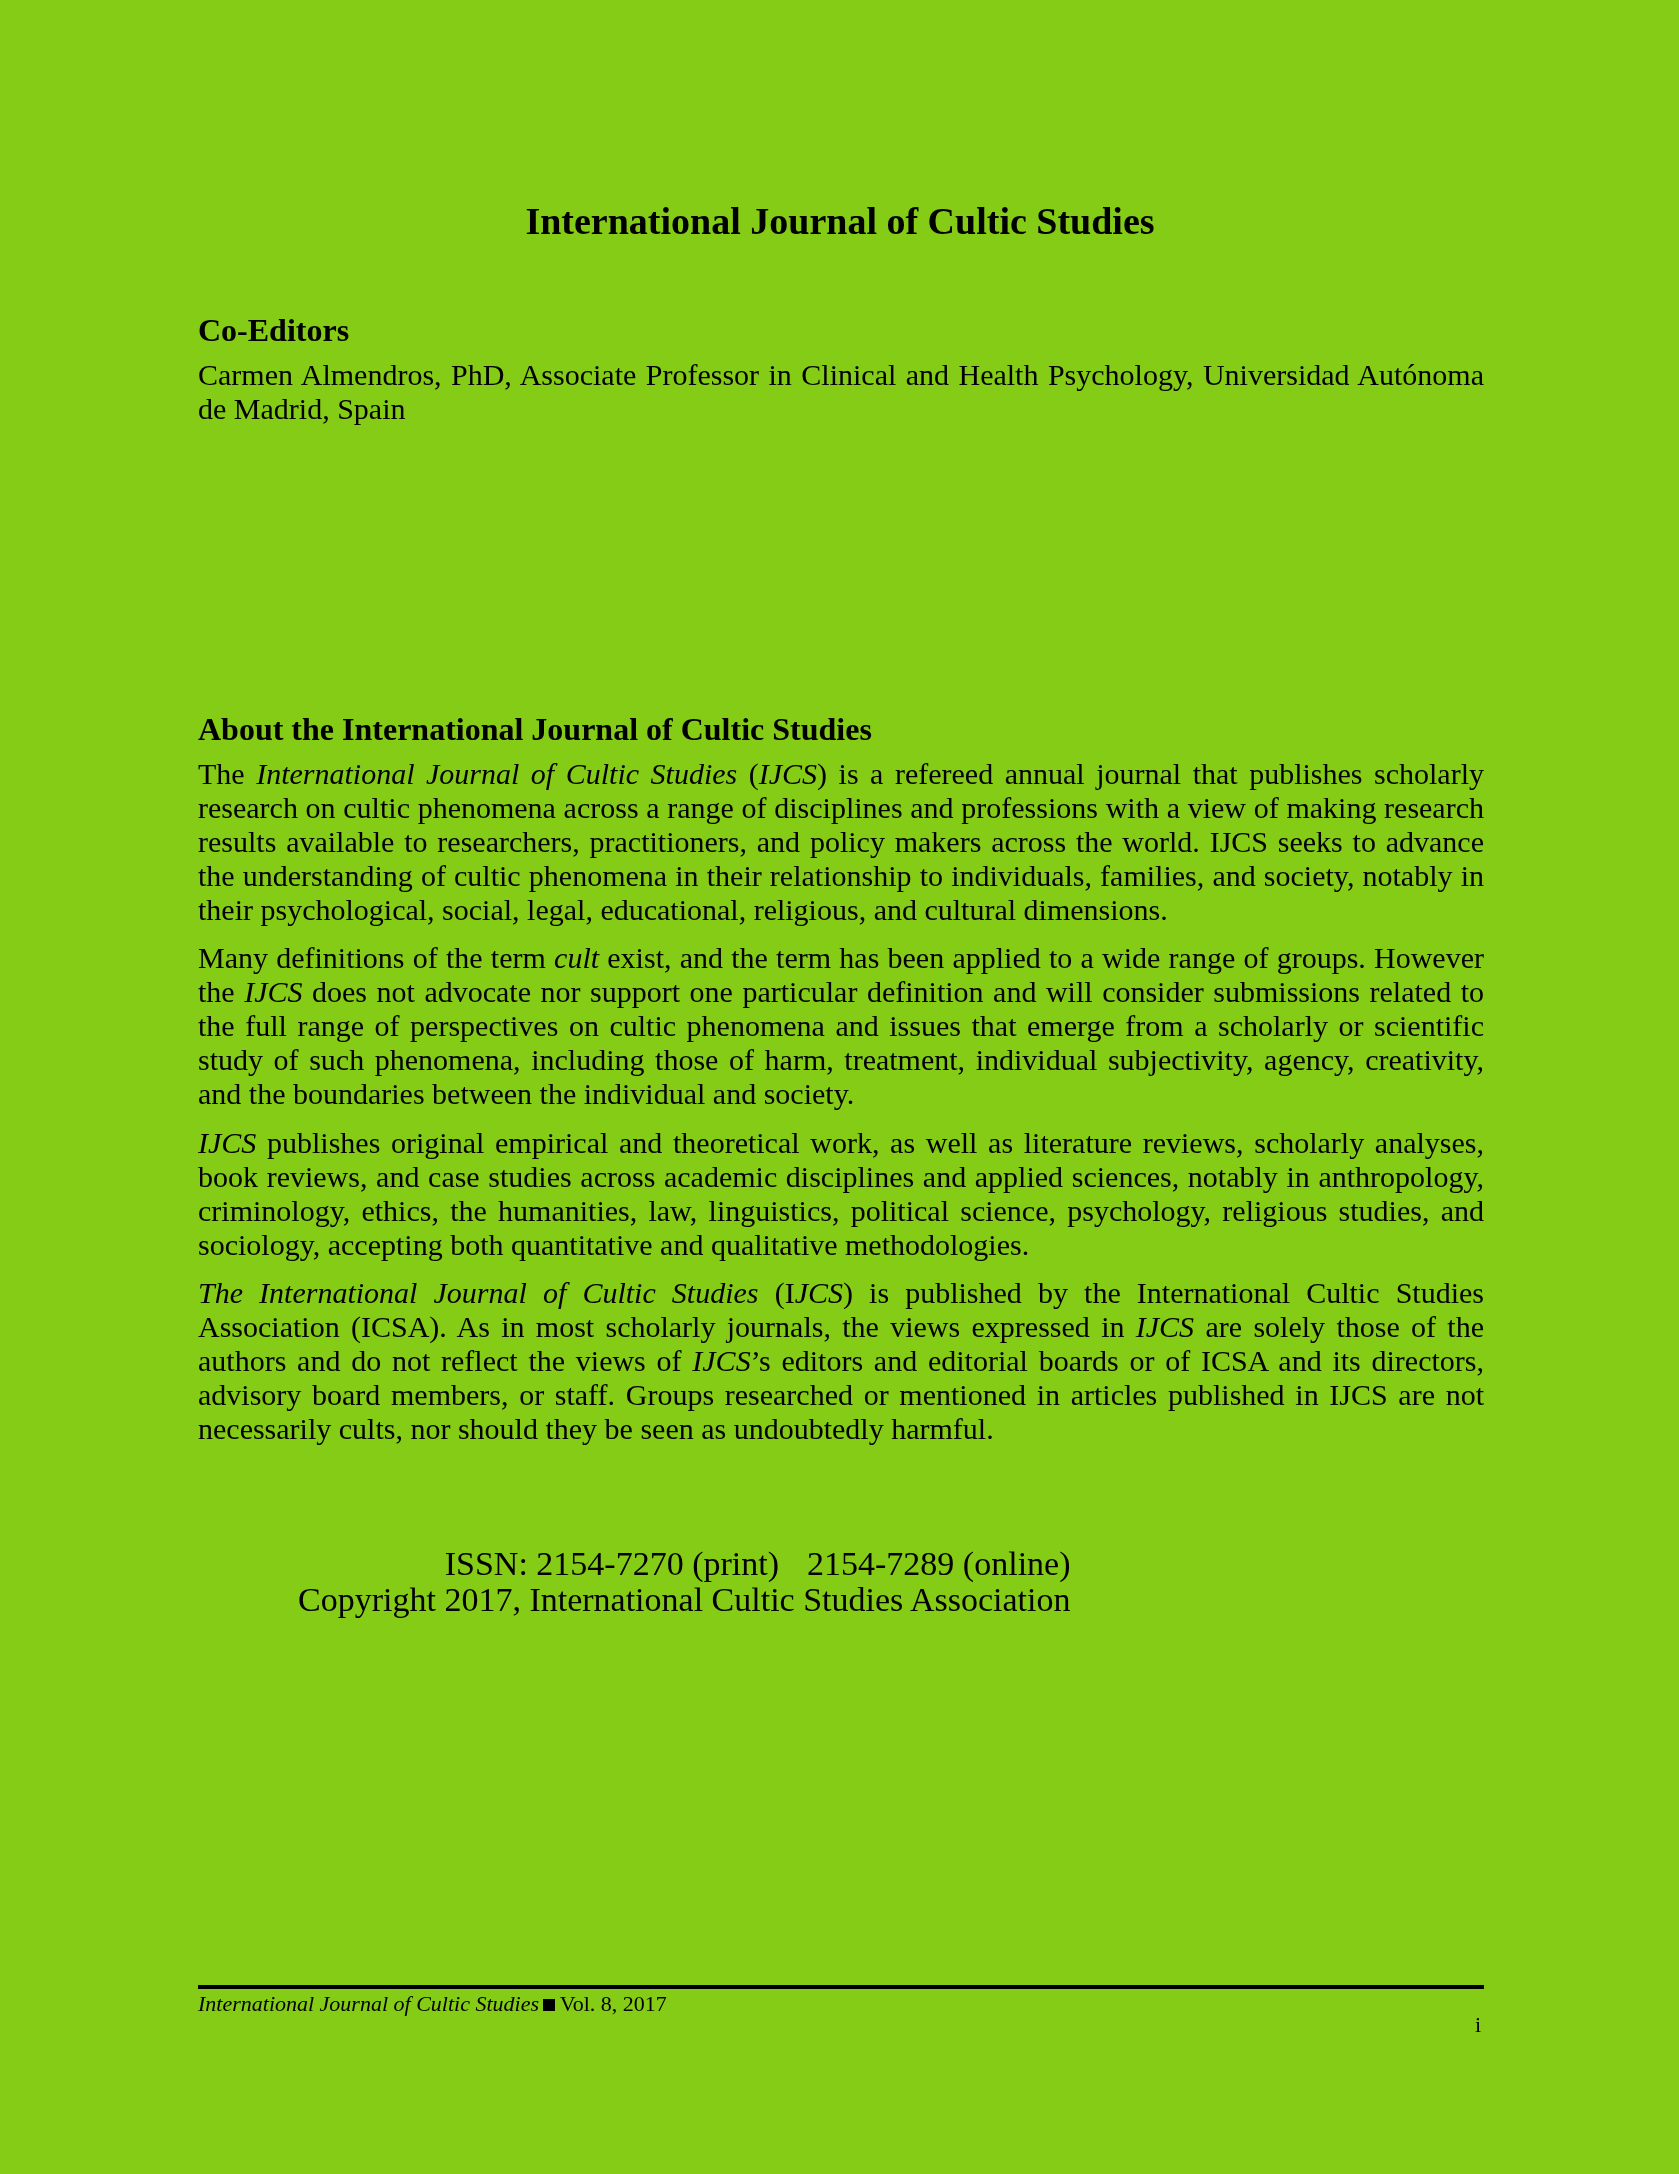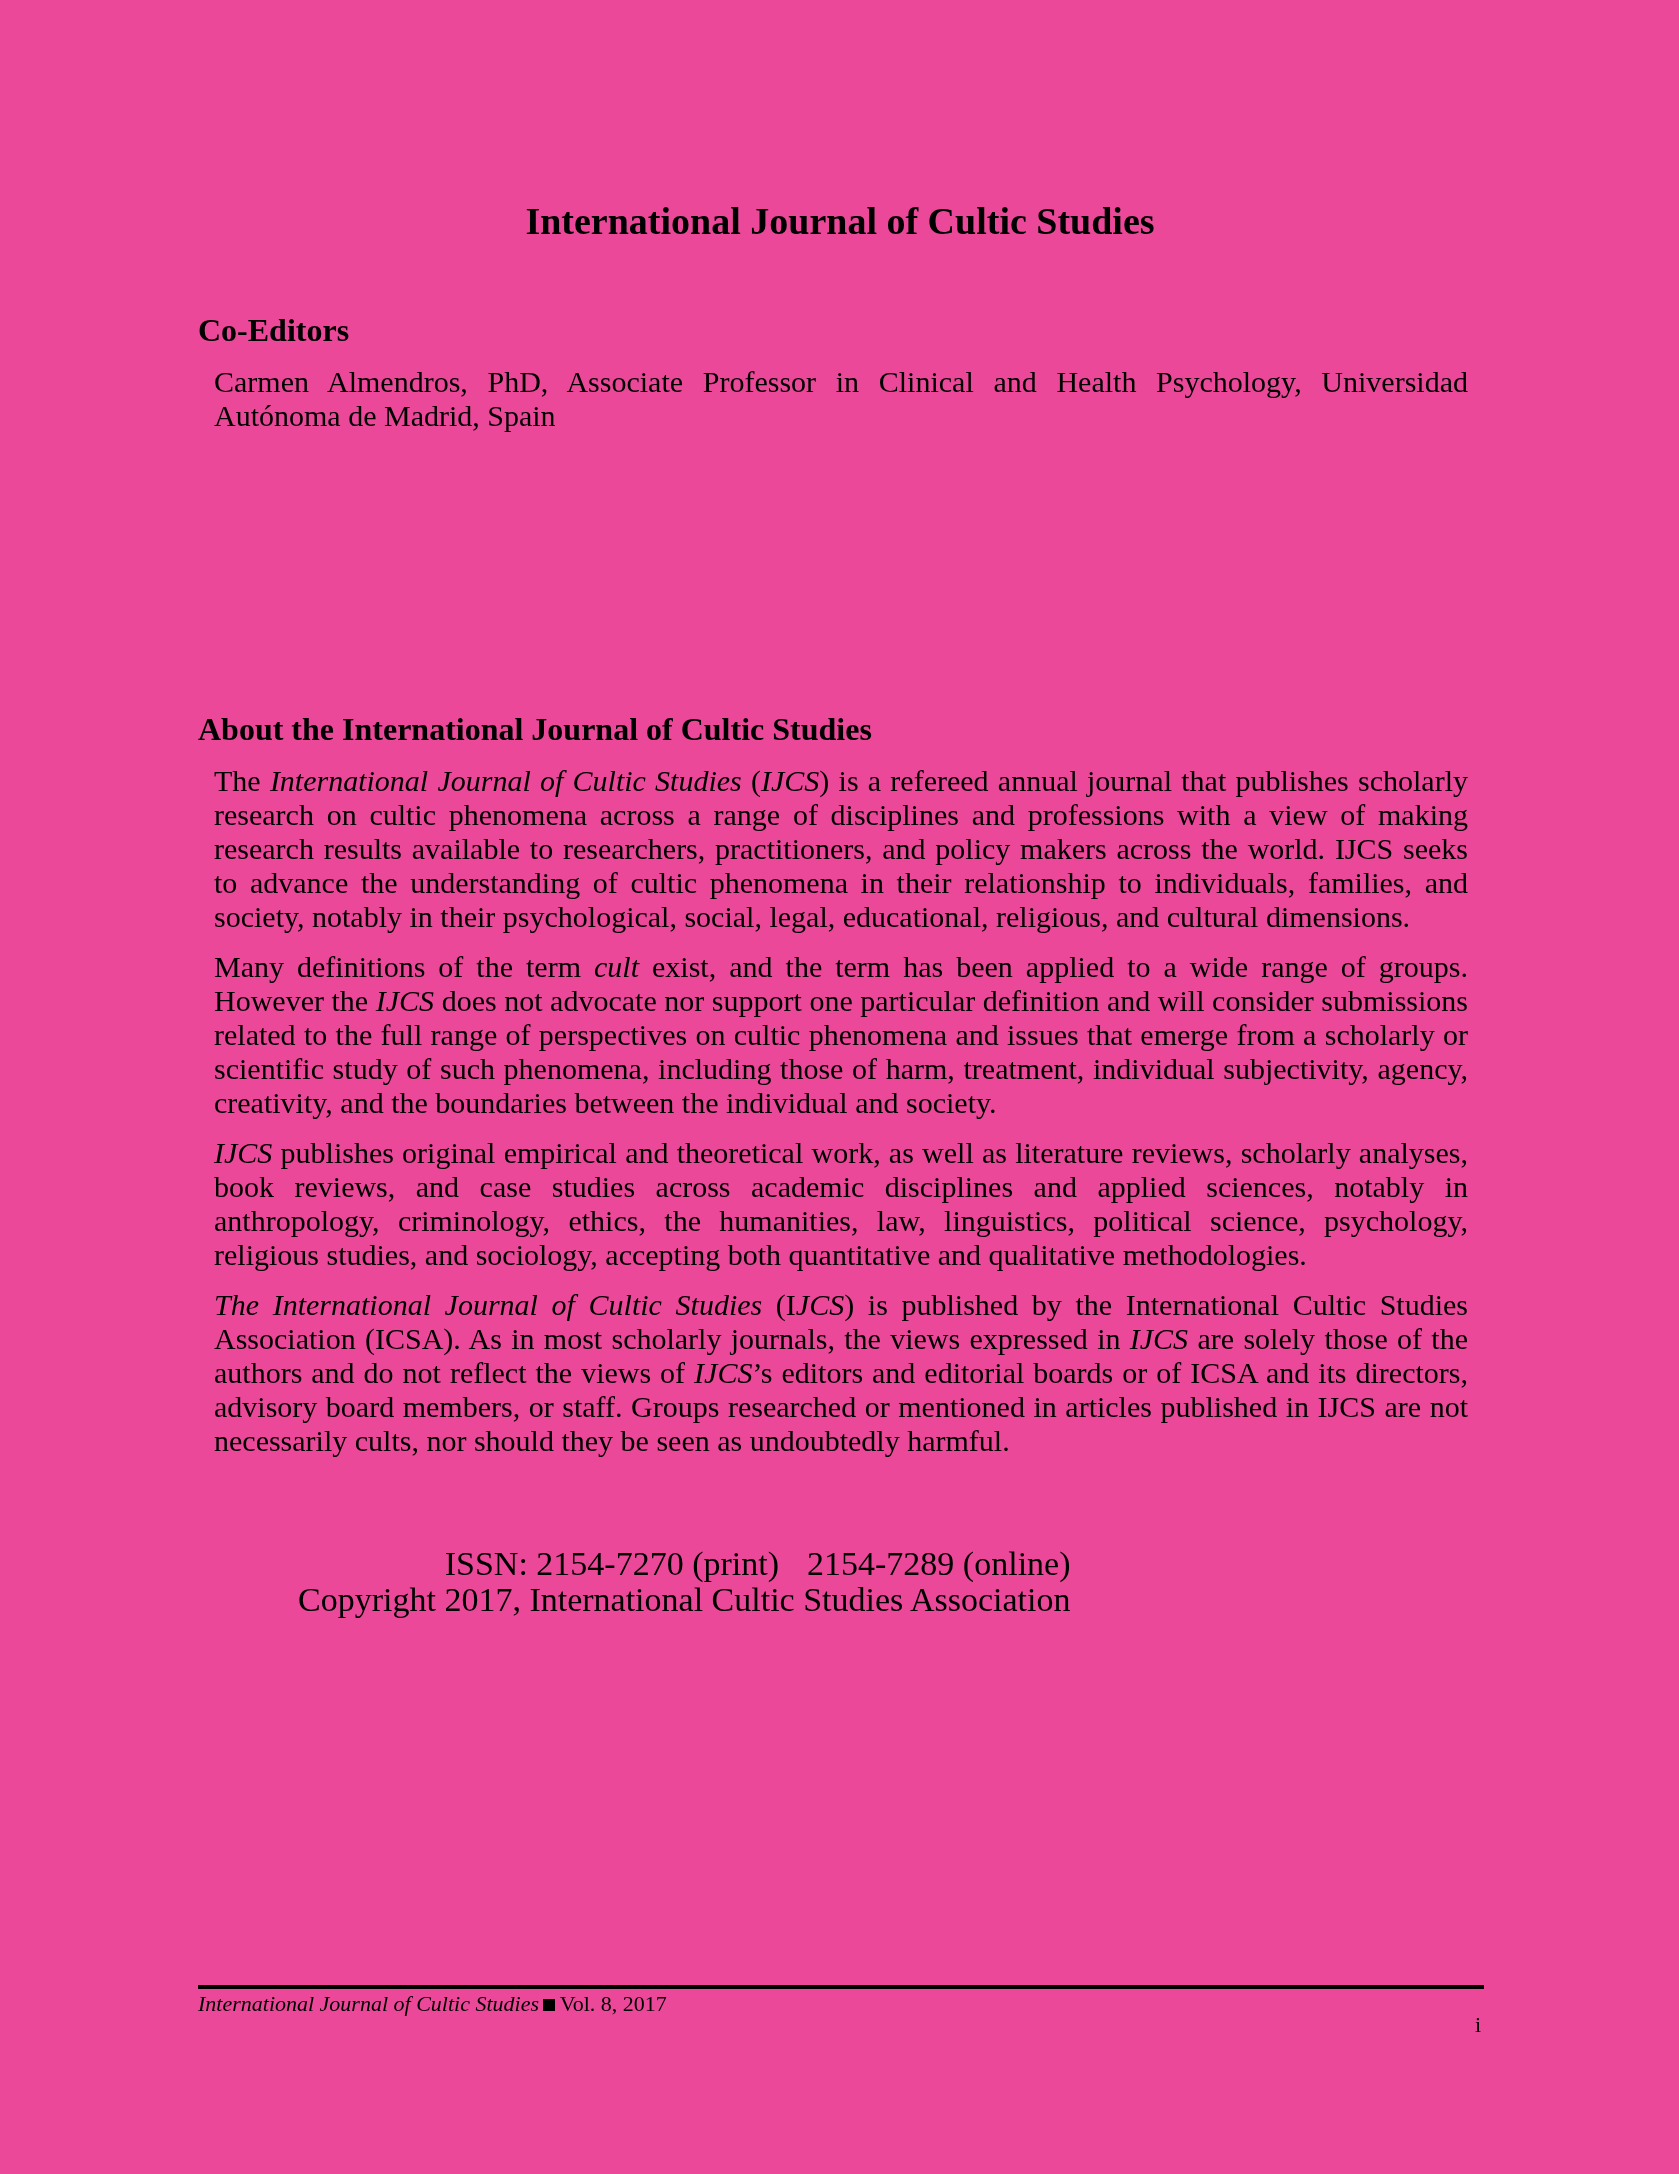--- a/index.html
+++ b/index.html
@@ -1,23 +1,23 @@
 <!DOCTYPE html>
 <html style="font-size:15px"><head>
 <meta charset="utf-8">
 <style>
   html, body { margin:0; padding:0; background:#ffffff; }
   body { width:1680px; height:2174px; position:relative; overflow:hidden;
          font-family:"Liberation Serif", "DejaVu Serif", serif; color:#000; }
-  .page { position:absolute; left:0; top:0; width:1680px; height:2174px; background:#ec4899; }
+  .page { position:absolute; left:0; top:0; width:1680px; height:2174px; background:#84cc16; }
   .title { position:absolute; left:0; width:1680px; top:200px; text-align:center;
            font-weight:bold; font-size:38px; line-height:43px; margin:0; }
   .col { position:absolute; left:198px; width:1286px; }
   h2.sec { font-size:32px; font-weight:bold; margin:0; line-height:38px; }
-  p.para { margin:16px; font-size:30px; line-height:34px; text-align:justify;
+  p.para { margin:0; font-size:30px; line-height:34px; text-align:justify;
            text-align-last:left; }
   .coeditors { top:311px; }
   .coeditors h2 { margin-bottom:8.5px; }
   .coeditors p.para { margin-bottom:14.6px; }
   .about { top:710px; }
   .about h2 { margin-bottom:8.5px; }
   .about p.para { margin-bottom:14.6px; }
   .issn { position:absolute; left:298px; top:1546px; font-size:34px; line-height:36px;text-align:right; }
   .issn .gap { display:inline-block; width:28px; }
   .rule { position:absolute; left:198px; width:1286px; top:1985px; height:3.8px; background:#000; }

